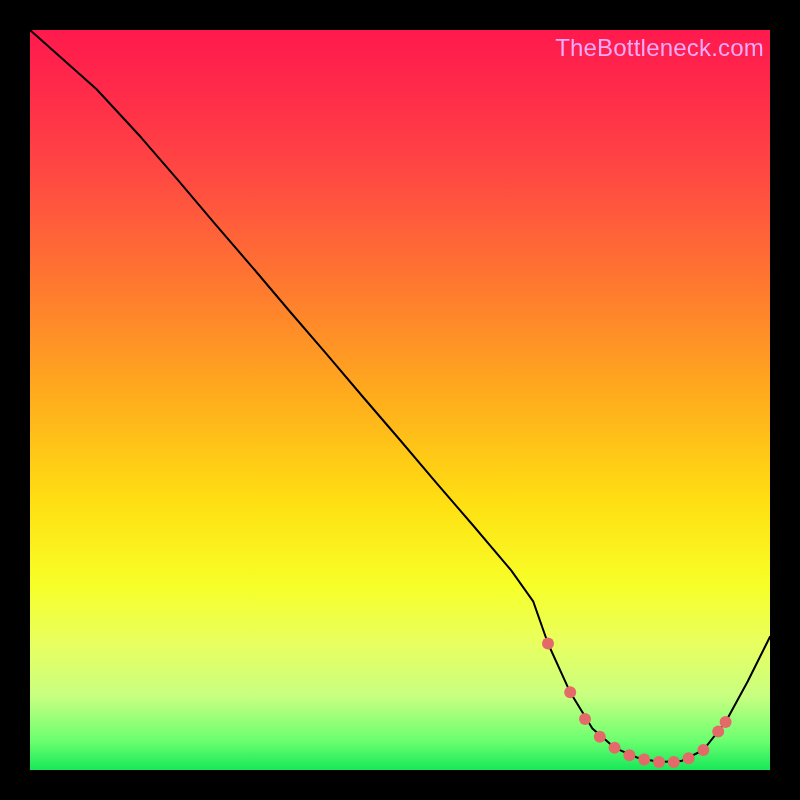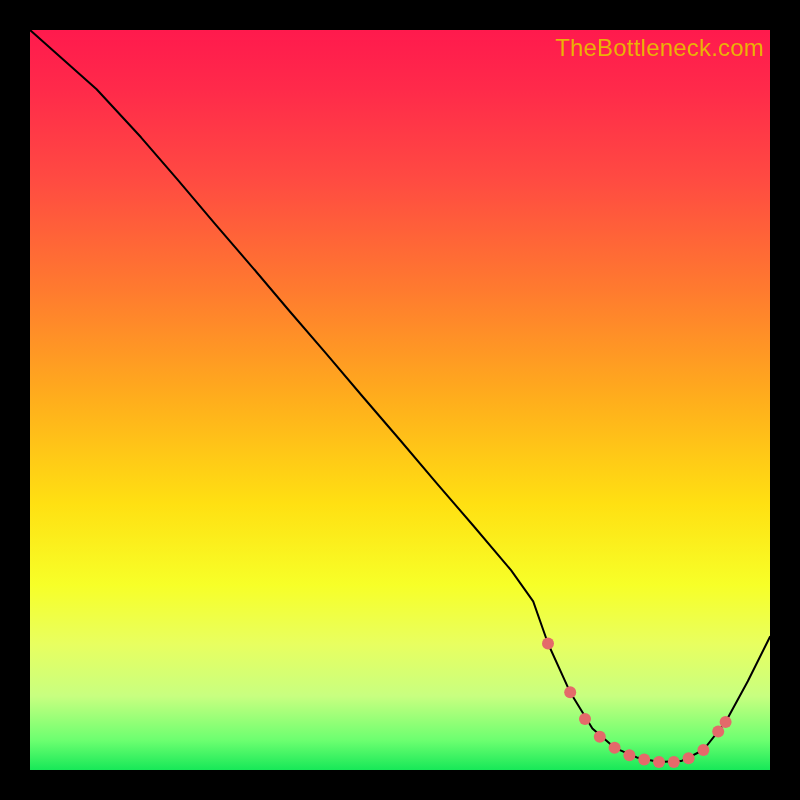--- a/index.html
+++ b/index.html
@@ -45,21 +45,21 @@
       #e8ff60 83%,
       #c8ff80 90%,
       #6cff70 96%,
       #17e858 100%
     );
   }
   .watermark {
     position: absolute;
     top: 4px;
     right: 6px;
-    color: #eab308;
+    color: #f0abfc;
     font-size: 24px;
     font-weight: 500;
     letter-spacing: 0.2px;
     user-select: none;
   }
   svg.curve {
     position: absolute;
     left: 0;
     top: 0;
     width: 740px;

